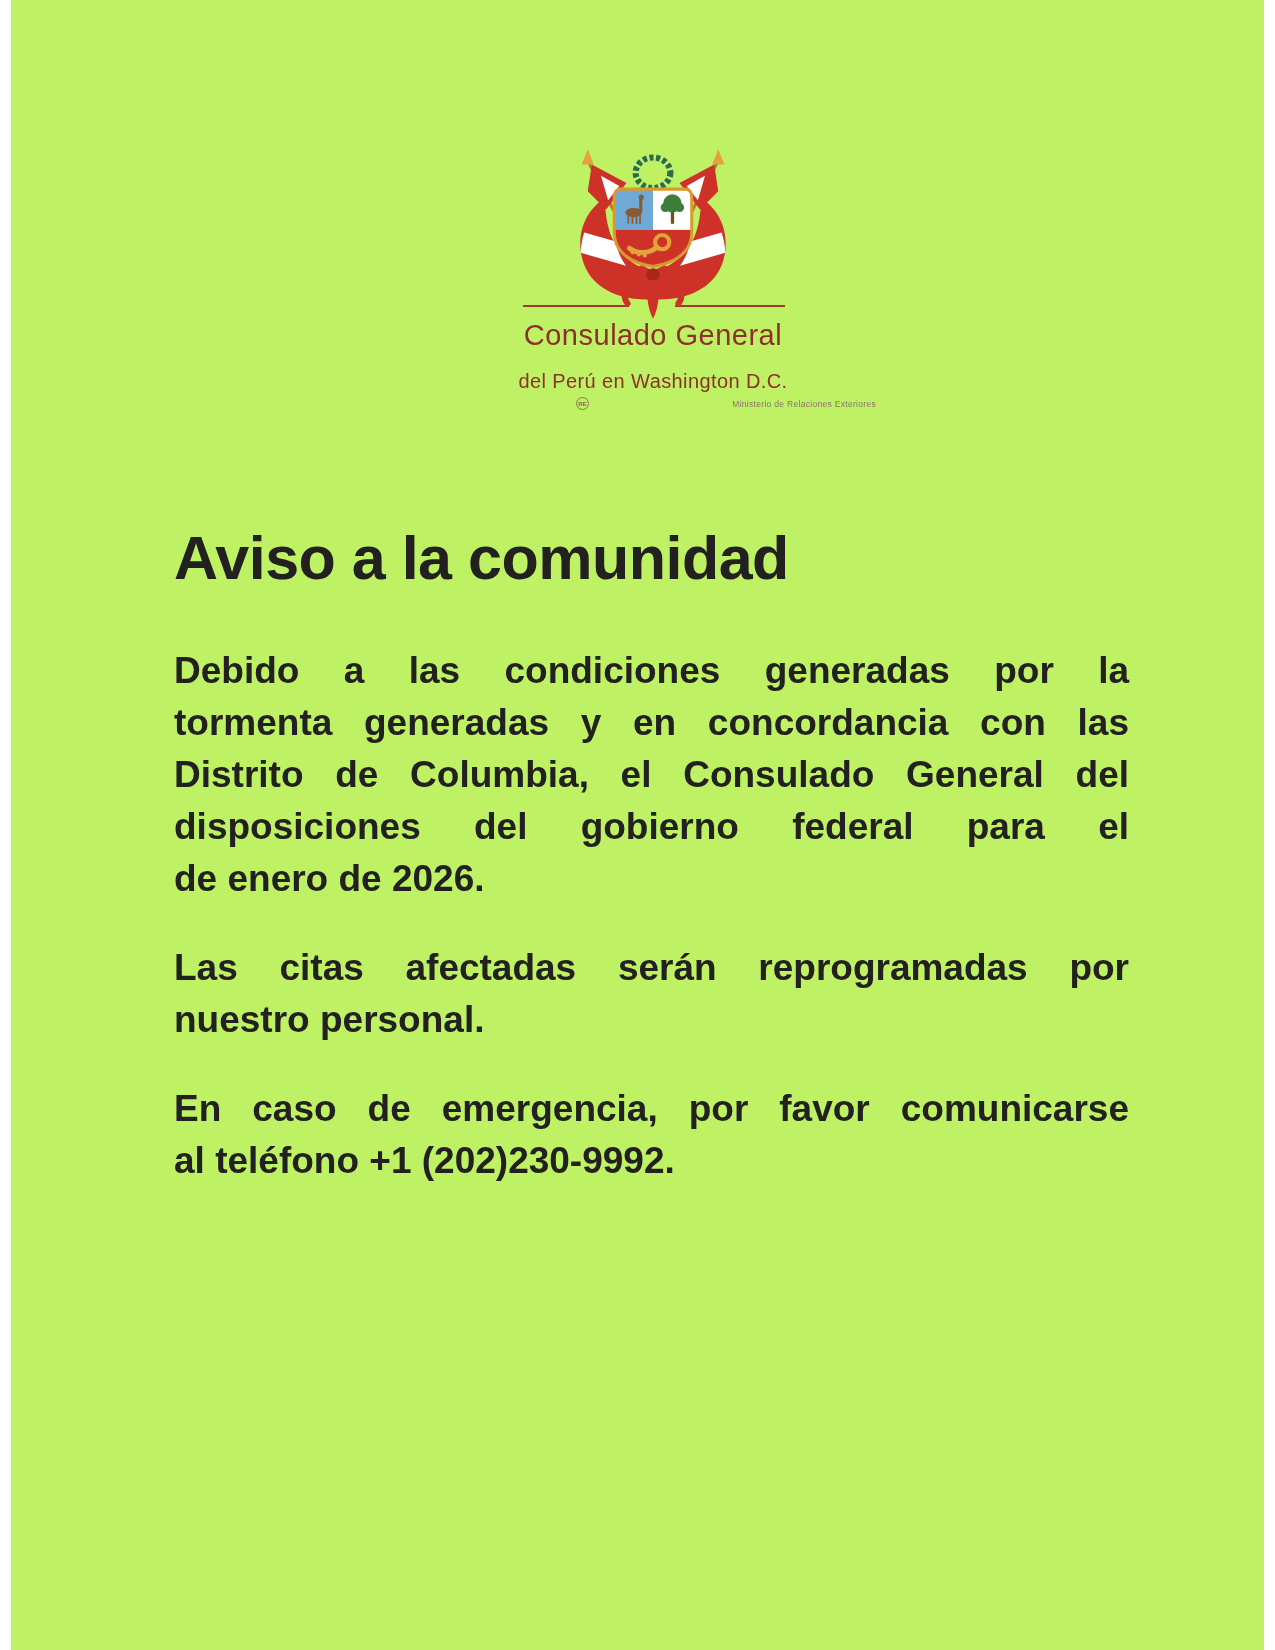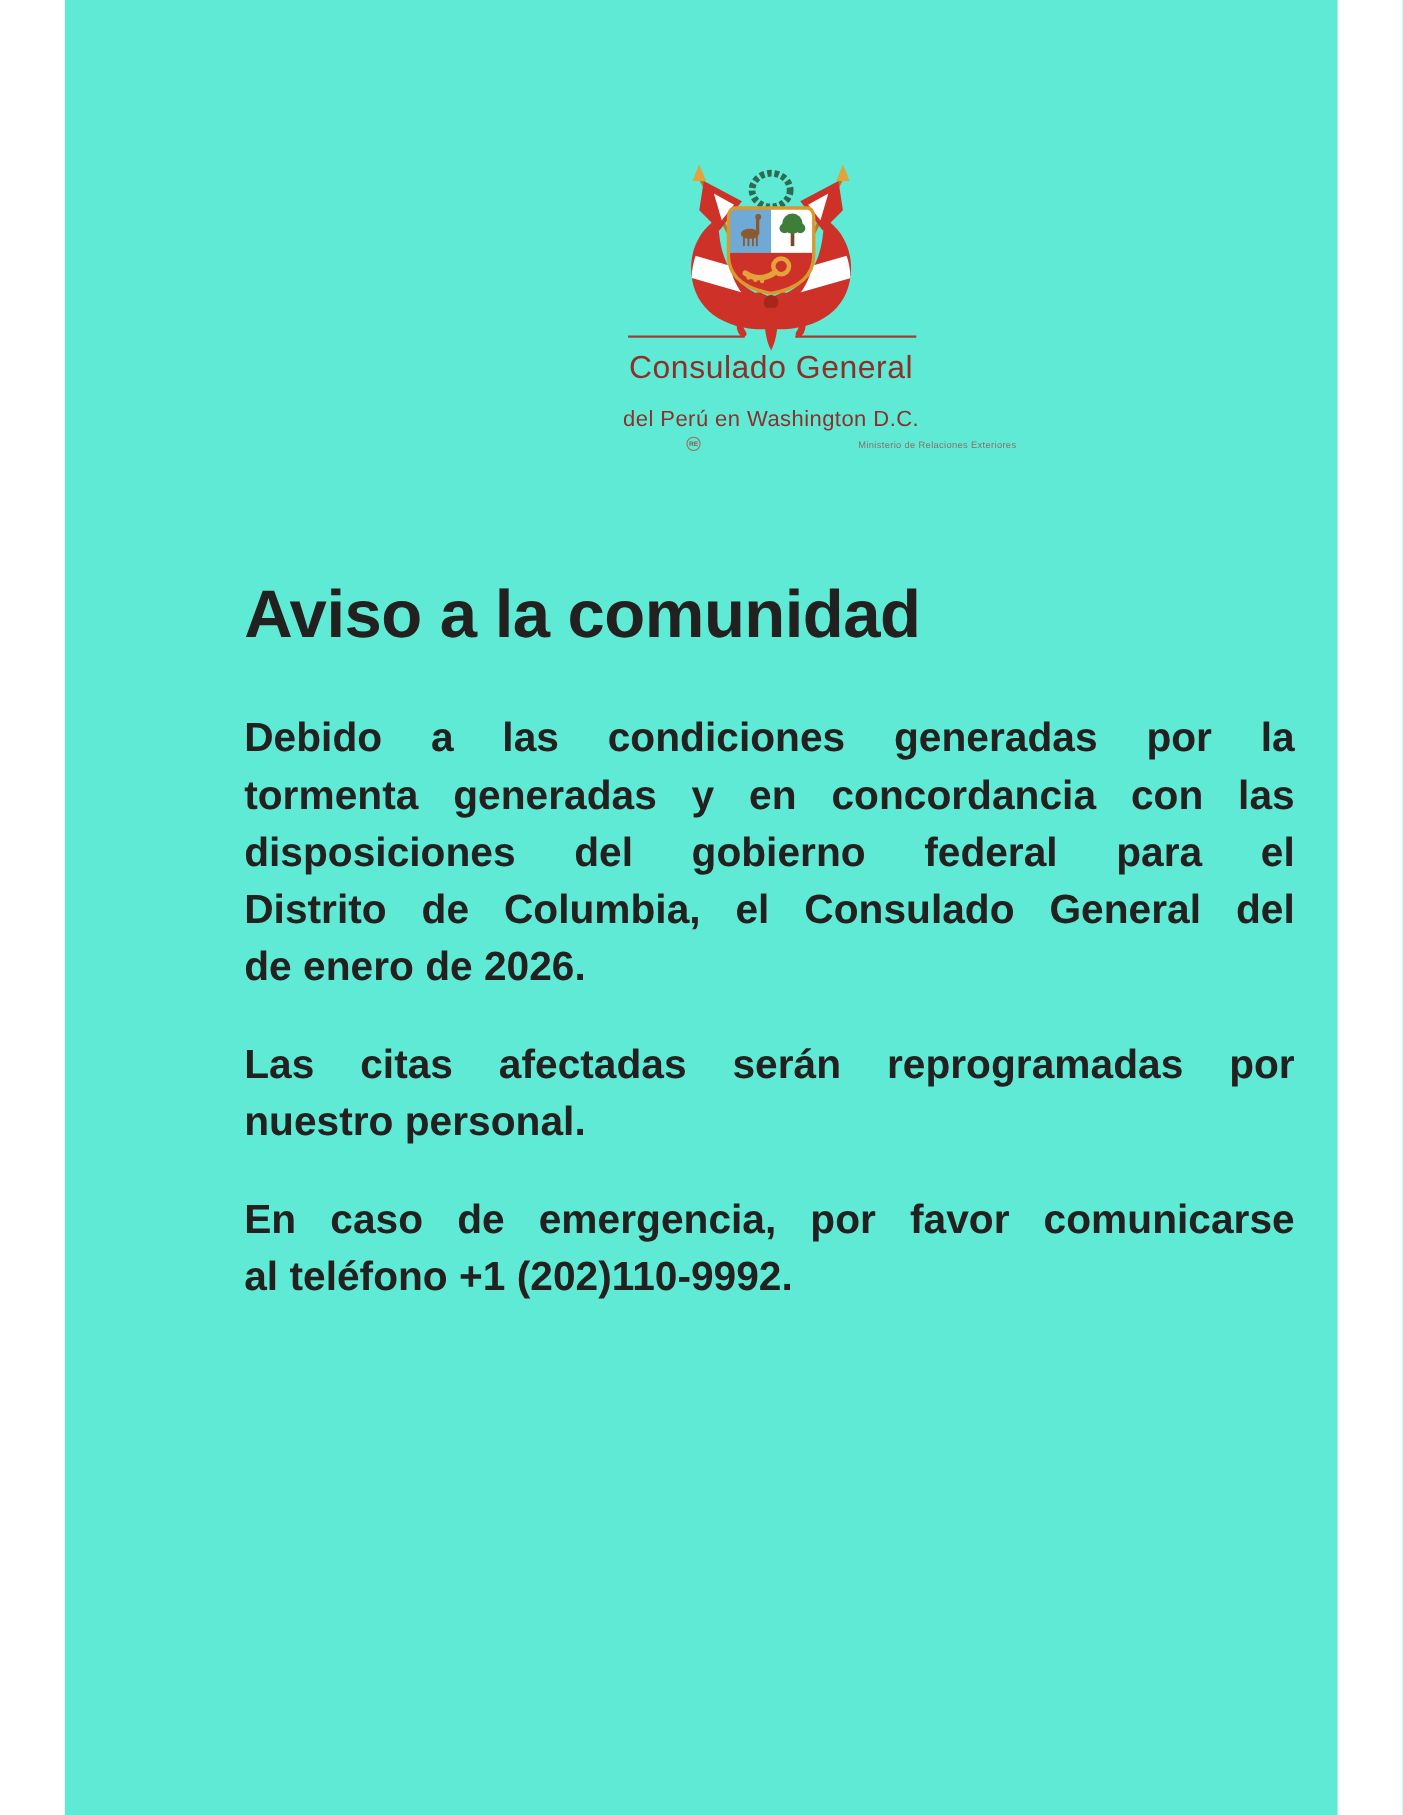--- a/index.html
+++ b/index.html
@@ -2,24 +2,24 @@
 <html><head>
 <meta charset="utf-8">
 <title>Aviso a la comunidad</title>
 <style>
   * { margin: 0; padding: 0; box-sizing: border-box; }
   html, body { background: #ffffff; }
   body { font-family: "Liberation Sans", sans-serif; }
 
   .page {
     position: relative;
-    width: 1157px;
+    width: 1253px;
     height: 1650px;
     margin: 0 auto;
-    background: #5eead4;
+    background: #bef264;
     overflow: hidden;
     padding-left: 10px;
   }
 
   
   .emblem {
     position: absolute;
     left: 540px;
     top: 148px;
     width: 204px;
@@ -218,29 +218,29 @@
     <span class="ministry-caption">Ministerio de Relaciones Exteriores</span>
   </div>
 
   <h1 class="notice-title">Aviso a la comunidad</h1>
 
   <div class="notice-body">
 
     <div class="para">
       <div class="line">Debido a las condiciones generadas por la</div>
       <div class="line">tormenta generadas y en concordancia con las</div>
+      <div class="line">Distrito de Columbia, el Consulado General del</div>
       <div class="line">disposiciones del gobierno federal para el</div>
-      <div class="line">Distrito de Columbia, el Consulado General del</div>
       <div class="line last">de enero de 2026.</div>
     </div>
 
     <div class="para">
       <div class="line">Las citas afectadas serán reprogramadas por</div>
       <div class="line last">nuestro personal.</div>
     </div>
 
     <div class="para">
       <div class="line">En caso de emergencia, por favor comunicarse</div>
-      <div class="line last">al teléfono +1 (202)110-9992.</div>
+      <div class="line last">al teléfono +1 (202)230-9992.</div>
     </div>
 
   </div>
 </div>
 
 </body></html>

